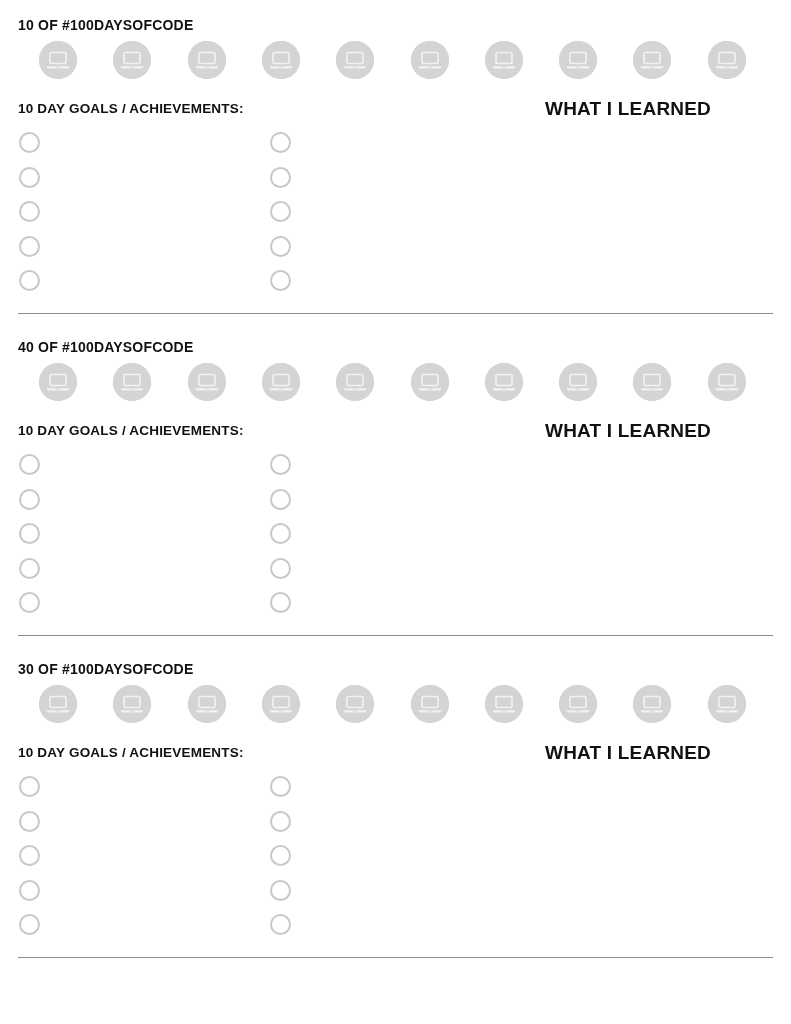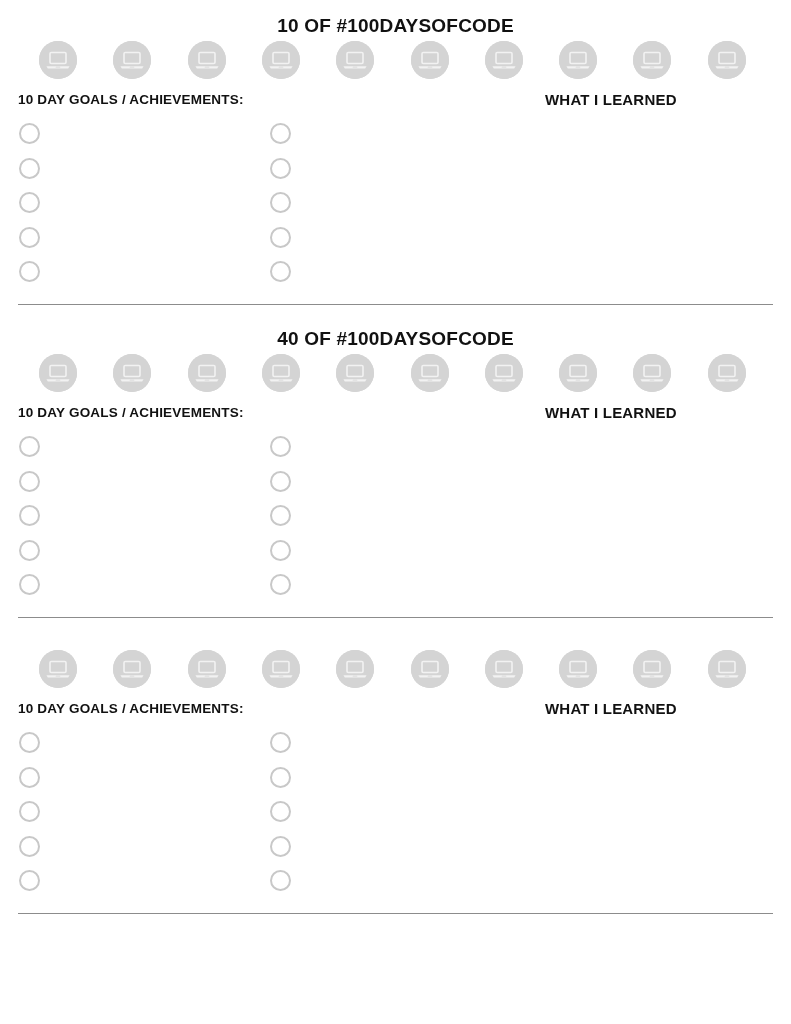--- a/index.html
+++ b/index.html
@@ -25,30 +25,29 @@
   }
 
   .section {
     position: relative;
     padding: 0 18px;
     box-sizing: border-box;
   }
 
   
   .section-title {
-    font-size: 19px;
+    font-size: 14px;
     font-weight: bold;
     letter-spacing: 0.2px;
     color: #111111;
     margin: 0;
     padding: 0;
     height: 17px;
     line-height: 17px;
     white-space: nowrap;
-    text-align: center;
   }
 
   
   .icon-row {
     position: relative;
     height: 46px;
     margin-top: 7px;
   }
   .icon-badge {
     position: absolute;
@@ -62,38 +61,38 @@
   .icon-badge svg {
     display: block;
     width: 38px;
     height: 38px;
   }
 
   
   .labels-row {
     position: relative;
     height: 18px;
-    margin-top: 4px;
+    margin-top: 13px;
   }
   .goals-label {
     position: absolute;
     left: 0;
     top: 0;
     font-size: 13.5px;
     font-weight: bold;
     letter-spacing: 0.2px;
     line-height: 18px;
     white-space: nowrap;
     color: #111111;
   }
   .learned-label {
     position: absolute;
     left: 527px;
     top: 0;
-    font-size: 15px;
+    font-size: 19px;
     font-weight: bold;
     letter-spacing: 0.2px;
     line-height: 18px;
     white-space: nowrap;
     color: #111111;
   }
 
   
   .check-grid {
     position: relative;
@@ -349,20 +348,21 @@
               <span class="check-circle"></span>
             </div>
           </div>
         </div>
         <div class="spacer-after-checks"></div>
         <div class="divider"></div>
         <div class="spacer-after-divider"></div>
       </div>
       <div>
         <div class="section">
+          <div class="section-title">30 OF #100DAYSOFCODE</div>
           <div class="icon-row">
             <span class="icon-badge" style="left: 21px;">
               <svg viewBox="0 0 38 38" xmlns="http://www.w3.org/2000/svg" focusable="false">
                 <circle cx="19" cy="19" r="19" fill="#d4d4d4"></circle>
                 <rect x="11" y="11.5" width="16" height="11" rx="1.2" ry="1.2" fill="none" stroke="#f2f2f2" stroke-width="1.6"></rect>
                 <path d="M7.5 25.2 H30.5 L29.2 27.6 H8.8 Z" fill="#f2f2f2"></path>
                 <rect x="16.6" y="25.7" width="4.8" height="0.9" rx="0.45" fill="#d4d4d4"></rect>
               </svg>
             </span>
             <span class="icon-badge" style="left: 95.3px;">

